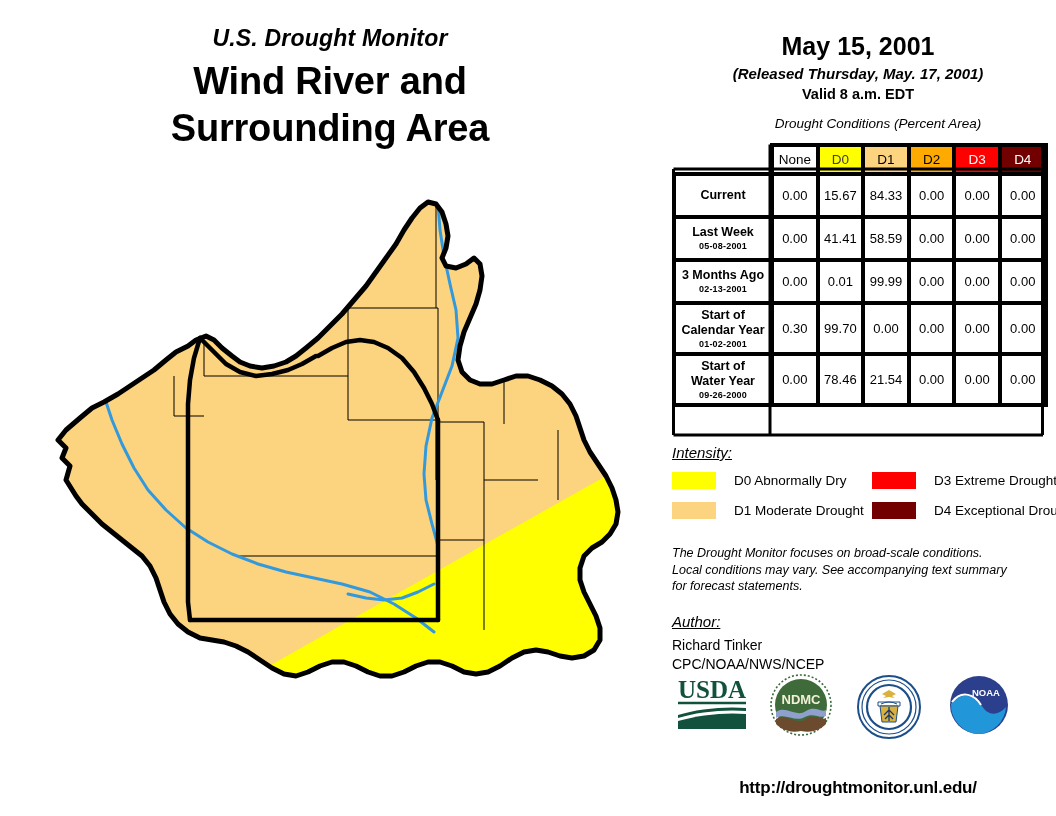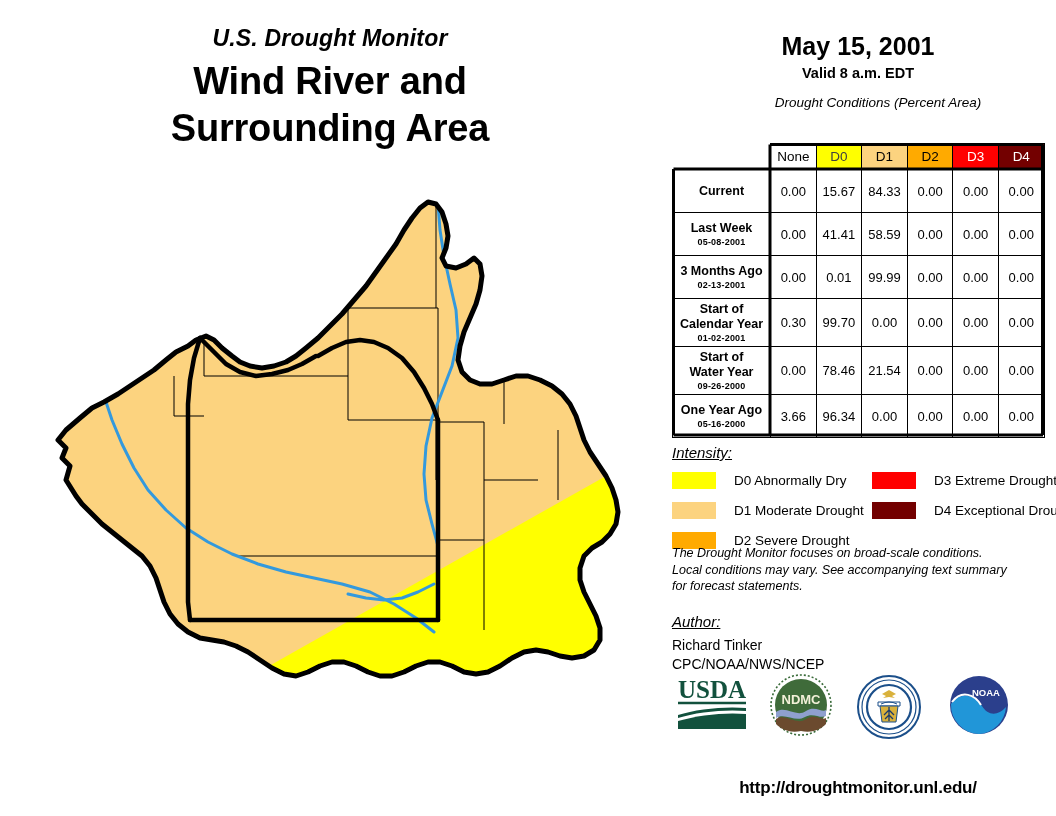--- a/index.html
+++ b/index.html
@@ -87,21 +87,21 @@
   
   #dm-table {
     position: absolute;
     left: 12px;
     top: 143px;
     border-collapse: collapse;
     table-layout: fixed;
     width: 372px;
   }
   #dm-table td, #dm-table th {
-    border: 1px solid #000000;
+    border: 4px solid #000000;
     padding: 0;
     text-align: center;
     vertical-align: middle;
     font-size: 12.5px;
     font-weight: normal;
   }
   #dm-table col.lbl { width: 98px; }
   #dm-table col.dat { width: 45.6px; }
 
   #dm-table thead th {
@@ -345,20 +345,21 @@
            L 218 466 L 206 462 L 194 460 L 182 458 L 170 452 L 160 444
            L 152 434 L 146 422 L 142 410 L 138 398 L 132 386 L 124 376
            L 114 368 L 104 360 L 94 352 L 84 344 L 74 334 L 64 324 Z" fill="none" stroke="#000000" stroke-width="5" stroke-linejoin="round"></path>
 </svg>
 </div>
 
 <div id="right-col">
 
   <div id="date-block">
     <div id="issue-date">May 15, 2001</div>
+    <div id="release-line">(Released Thursday, May. 17, 2001)</div>
     <div id="valid-line">Valid 8 a.m. EDT</div>
   </div>
 
   <div id="table-caption">Drought Conditions (Percent Area)</div>
 
   <table id="dm-table">
     <colgroup>
       <col class="lbl">
         <col class="dat">
         <col class="dat">
@@ -439,32 +440,20 @@
           <span class="sub">09-26-2000</span>
         </td>
         <td class="val">0.00</td>
         <td class="val">78.46</td>
         <td class="val">21.54</td>
         <td class="val">0.00</td>
         <td class="val">0.00</td>
         <td class="val">0.00</td>
       </tr>
 
-      <tr>
-        <td class="rowlabel">
-          <span>One Year Ago</span>
-          <span class="sub">05-16-2000</span>
-        </td>
-        <td class="val">3.66</td>
-        <td class="val">96.34</td>
-        <td class="val">0.00</td>
-        <td class="val">0.00</td>
-        <td class="val">0.00</td>
-        <td class="val">0.00</td>
-      </tr>
     </tbody>
   </table>
 
   <svg id="tbl-frame" viewBox="0 0 372 294">
     <line x1="98" y1="1.5" x2="371" y2="1.5" stroke="#000" stroke-width="3"></line>
     <line x1="98" y1="1.5" x2="98" y2="292" stroke="#000" stroke-width="3"></line>
     <line x1="1.5" y1="26" x2="371" y2="26" stroke="#000" stroke-width="3"></line>
     <line x1="1.5" y1="26" x2="1.5" y2="292" stroke="#000" stroke-width="3"></line>
     <line x1="370.5" y1="1.5" x2="370.5" y2="292" stroke="#000" stroke-width="3"></line>
     <line x1="1.5" y1="292" x2="371" y2="292" stroke="#000" stroke-width="3"></line>
@@ -474,24 +463,20 @@
 
   <div id="legend">
     <div class="legend-col left">
       <div class="legend-row">
         <div class="swatch" style="background:#ffff00"></div>
         <div class="legend-label">D0 Abnormally Dry</div>
       </div>
       <div class="legend-row">
         <div class="swatch" style="background:#fcd37f"></div>
         <div class="legend-label">D1 Moderate Drought</div>
-      </div>
-      <div class="legend-row">
-        <div class="swatch" style="background:#ffaa00"></div>
-        <div class="legend-label">D2 Severe Drought</div>
       </div>
     </div>
     <div class="legend-col right">
       <div class="legend-row">
         <div class="swatch" style="background:#ff0000"></div>
         <div class="legend-label">D3 Extreme Drought</div>
       </div>
       <div class="legend-row">
         <div class="swatch" style="background:#730000"></div>
         <div class="legend-label">D4 Exceptional Drought</div>

